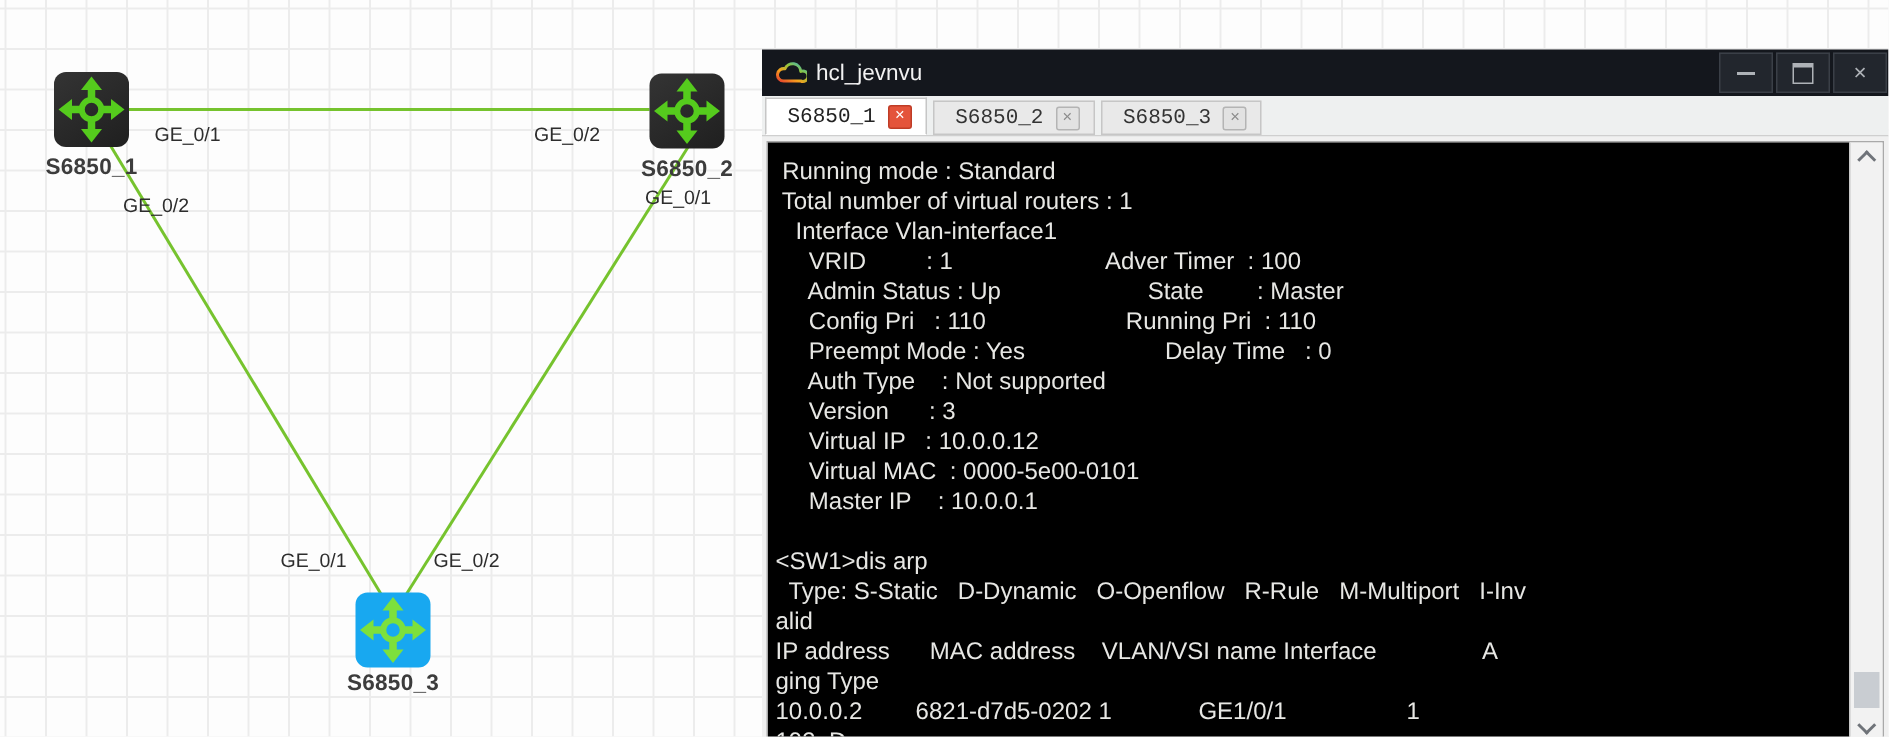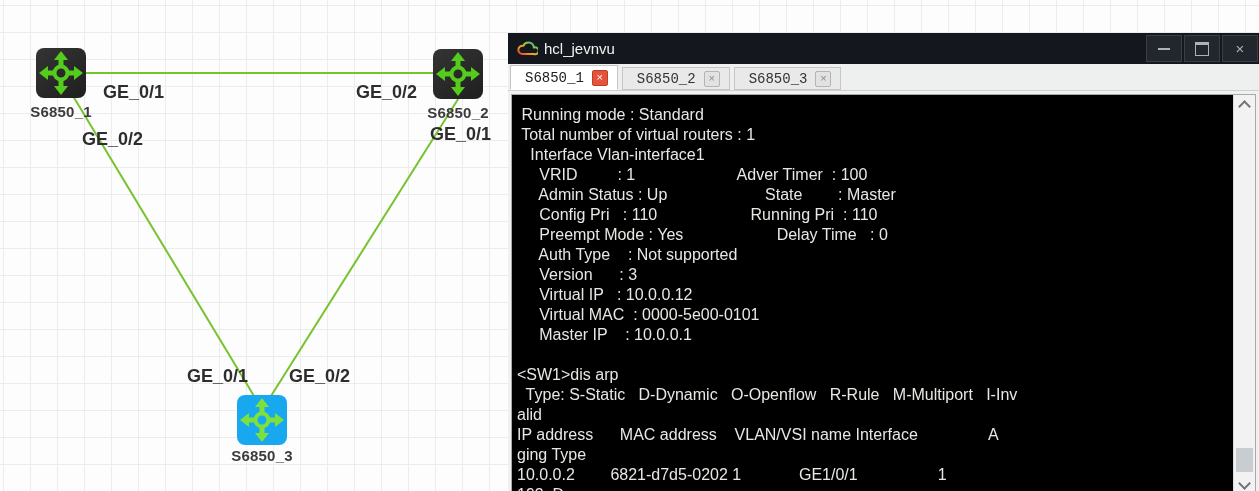--- a/index.html
+++ b/index.html
@@ -15,21 +15,21 @@
     background-size:27px 27px;
     background-position:3px 5px;
   }
   .links{position:absolute;left:0;top:0;width:1259px;height:491px;}
   .node-icon{position:absolute;width:50px;height:50px;border-radius:8px;}
   .node-icon.dark{background:linear-gradient(145deg,#343434,#1f1f1f);}
   .node-icon.blue{background:#18a8f0;}
   .node-icon svg{display:block;margin:1px auto;}
   .node-label{position:absolute;width:90px;text-align:center;font-weight:bold;
     font-size:15px;color:#3c3c3c;letter-spacing:.2px;}
-  .port-label{position:absolute;font-size:18px;color:#2d2d2d;font-weight:bold;}
+  .port-label{position:absolute;font-size:13px;color:#2d2d2d;}
 
   
   .win{position:absolute;left:508px;top:13px;width:751px;height:465px;
     display:flex;flex-direction:column;background:#f0f0f0;margin-top:20px;}
   .titlebar{height:31px;background:#14171d;display:flex;align-items:center;flex:none;}
   .cloud{margin:0 6px 0 8px;display:flex;align-items:center;}
   .title-text{color:#f2f2f2;font-size:15px;}
   .win-controls{margin-left:auto;display:flex;align-items:center;height:100%;}
   .win-btn{width:36px;height:27px;margin:0 1px;background:#22262d;border:1px solid #3a3f47;
     display:flex;align-items:center;justify-content:center;color:#aeb2b7;

